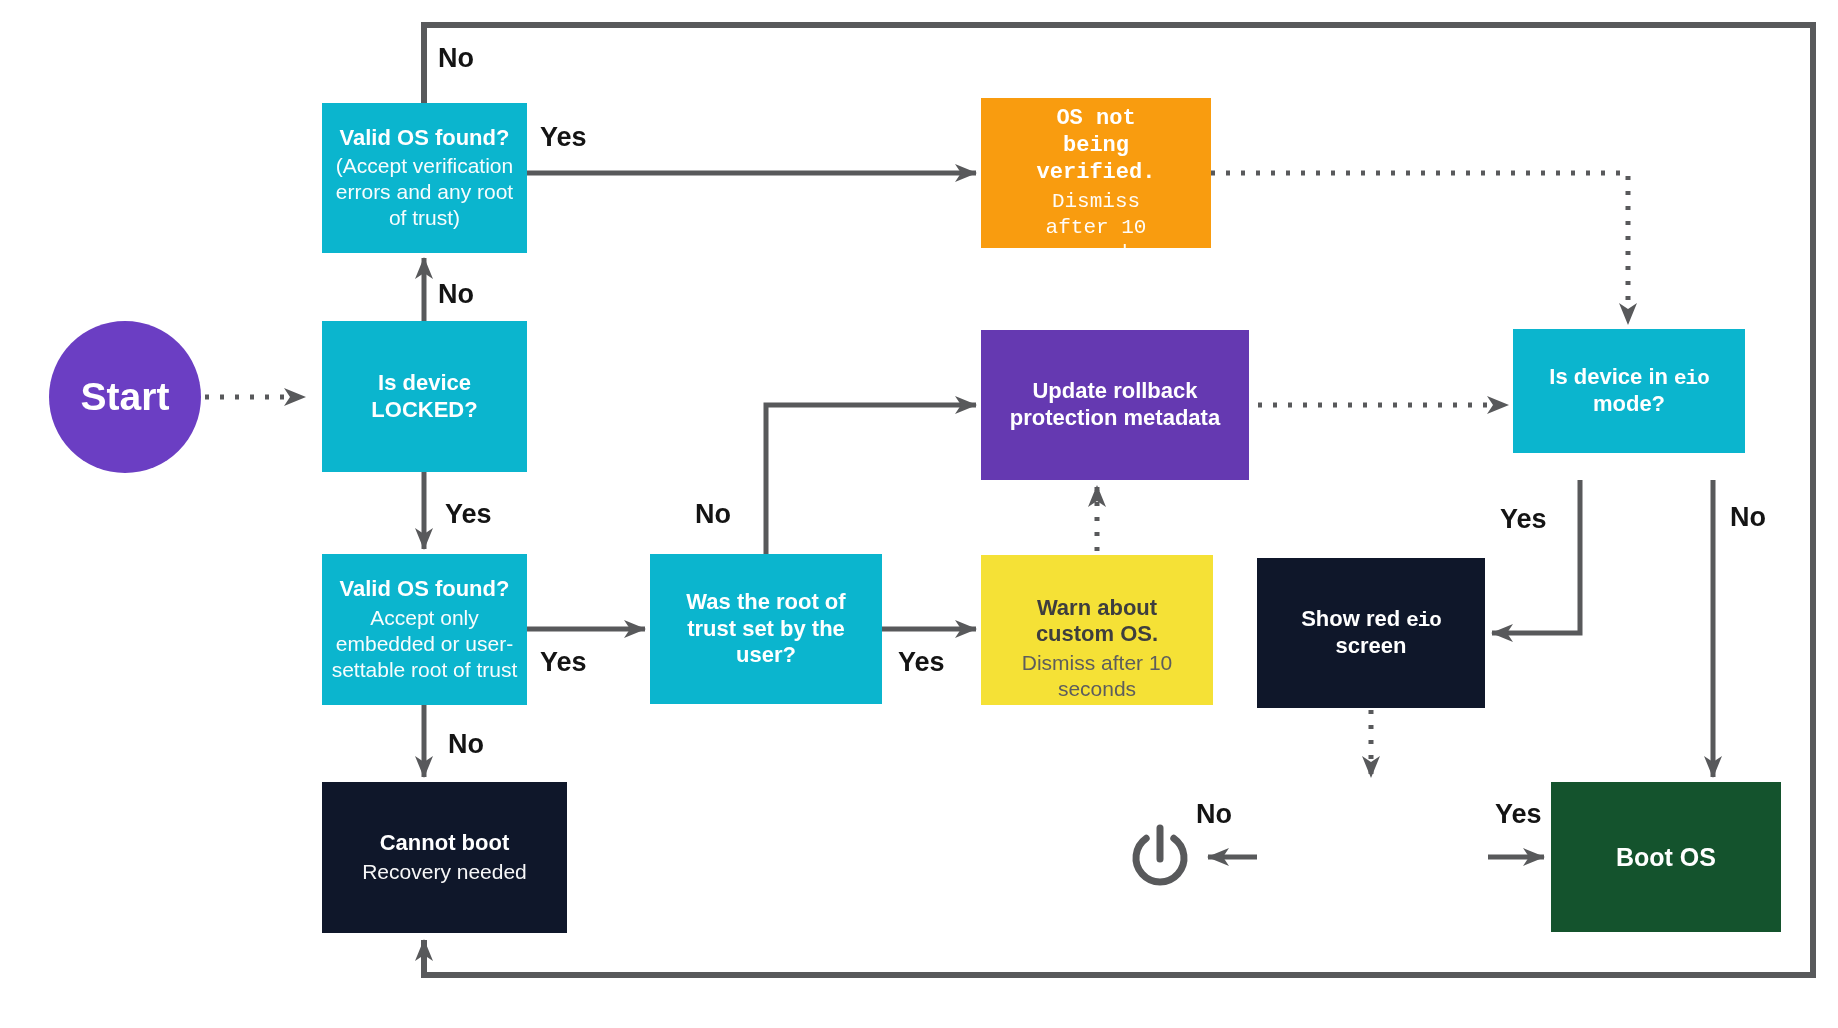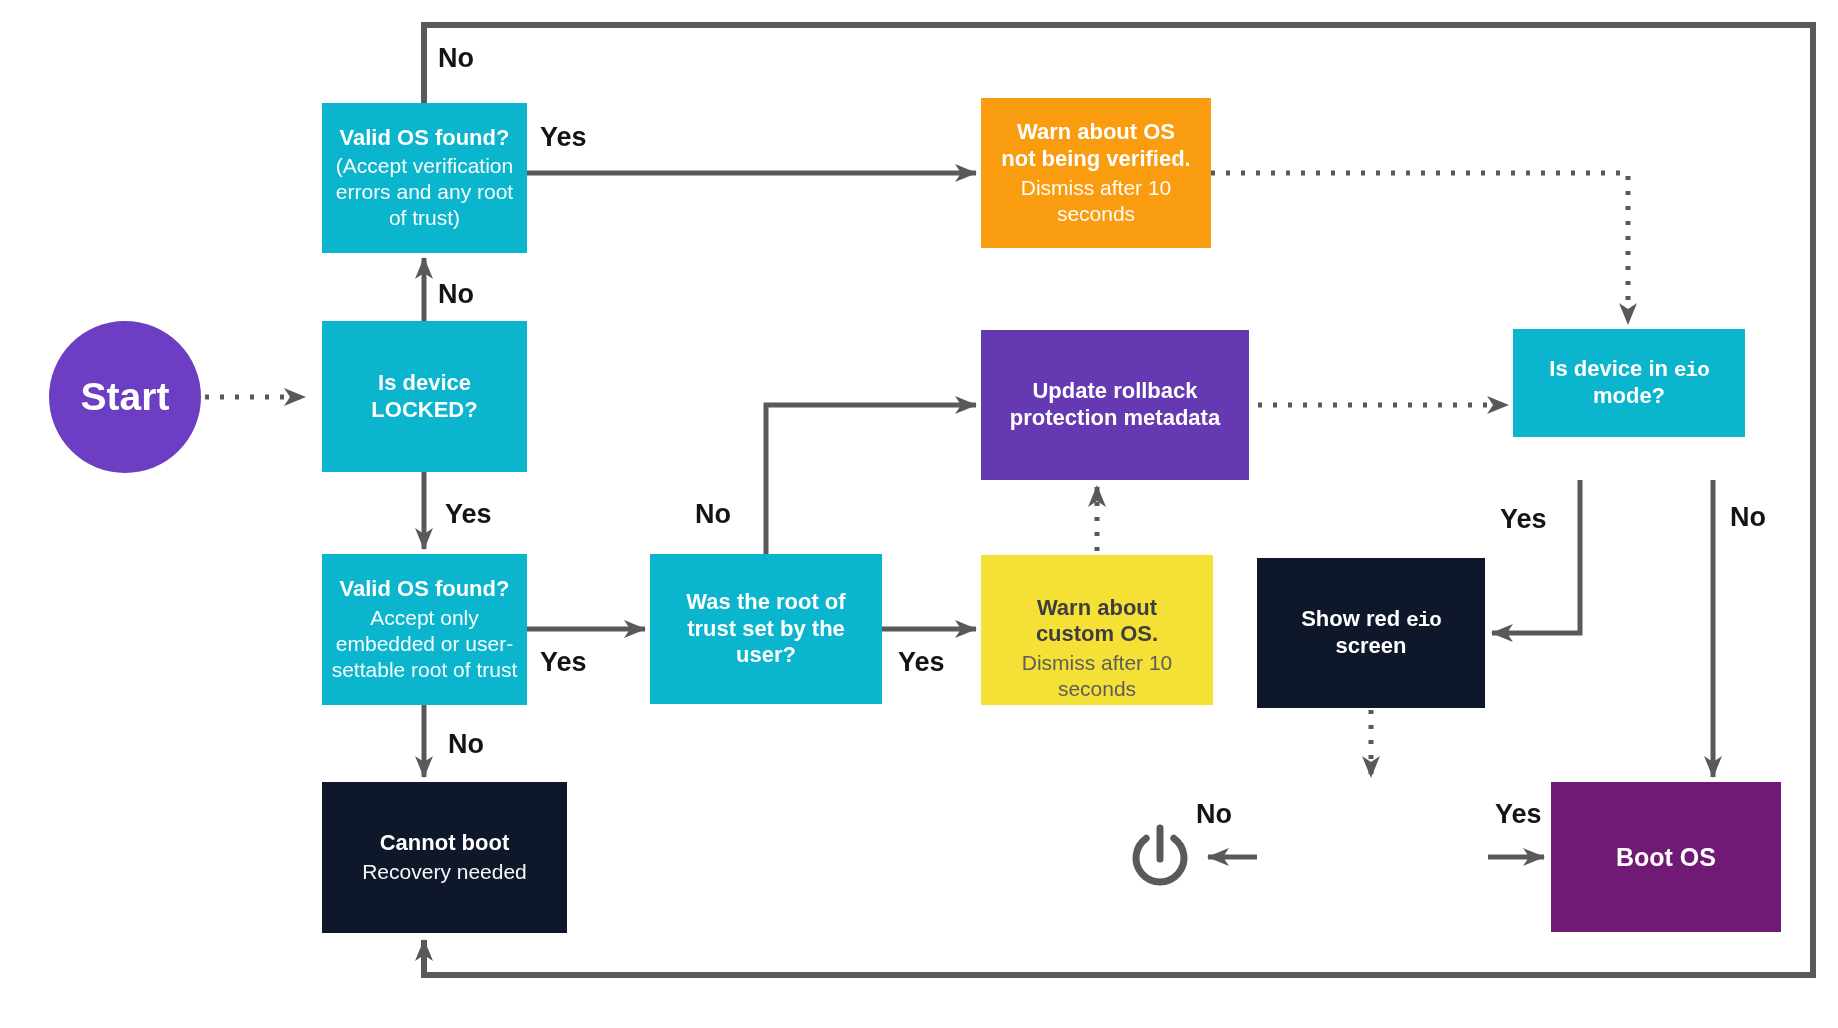--- a/index.html
+++ b/index.html
@@ -14,21 +14,21 @@
   }
   .node .title{font-weight:700;font-size:22px;line-height:1.22;color:#ffffff;}
   .node .sub{font-weight:400;font-size:21px;line-height:1.24;color:rgba(255,255,255,0.97);margin-top:2px;}
   .cyan{background:#0bb5ce;}
   .orange{background:#f99c0f;}
   .yellow{background:#f5e136;}
   .yellow .title{color:#3e3e3e;margin-top:37px;}
   .yellow .sub{color:#5d5d5d;}
   .pink{background:#0f172a;}
   .purple-box{background:#6539b1;}
-  .green{background:#701a75;}
+  .green{background:#14532d;}
   .start-circle{
     background:#6b3ec3;border-radius:50%;
   }
   .start-circle .title{font-size:39px;}
   .boot .title{font-size:25px;}
   .mono{font-family:"Liberation Mono","DejaVu Sans Mono",monospace;font-size:0.95em;letter-spacing:-1px;}
   .edge-label{
     position:absolute;z-index:3;font-weight:700;font-size:27px;color:#141414;line-height:1;
     white-space:nowrap;
   }
@@ -105,39 +105,39 @@
 
   <div class="node pink" style="left:322px;top:782px;width:245px;height:151px;padding:4px 8px;">
     <div class="title">Cannot boot</div>
     <div class="sub">Recovery needed</div>
   </div>
 
   <div class="node cyan" style="left:650px;top:554px;width:232px;height:150px;padding:0 14px;">
     <div class="title">Was the root of trust set by the user?</div>
   </div>
 
-  <div class="node orange" style="left:981px;top:98px;width:230px;height:150px;padding:0 20px;">
+  <div class="node orange" style="left:981px;top:98px;width:230px;height:150px;padding:0 40px;font-family:Liberation Mono, monospace;">
     <div class="title">Warn about OS not being verified.</div>
     <div class="sub">Dismiss after 10 seconds</div>
   </div>
 
   <div class="node purple-box" style="left:981px;top:330px;width:268px;height:150px;padding:0 22px;">
     <div class="title">Update rollback protection metadata</div>
   </div>
 
   <div class="node yellow" style="left:981px;top:555px;width:232px;height:150px;padding:0 26px;">
     <div class="title">Warn about custom OS.</div>
     <div class="sub">Dismiss after 10 seconds</div>
   </div>
 
   <div class="node pink" style="left:1257px;top:558px;width:228px;height:150px;padding:0 20px;">
     <div class="title"><span>Show red </span><span class="mono">eio</span><span> screen</span></div>
   </div>
 
-  <div class="node cyan" style="left:1513px;top:329px;width:232px;height:108px;padding:4px 18px;">
+  <div class="node cyan" style="left:1513px;top:329px;width:232px;height:124px;padding:4px 18px;">
     <div class="title"><span>Is device in </span><span class="mono">eio</span><span> mode?</span></div>
   </div>
 
 
   <div class="node green boot" style="left:1551px;top:782px;width:230px;height:150px;">
     <div class="title">Boot OS</div>
   </div>
 
   <div class="edge-label" style="left:438px;top:45px;">No</div>
   <div class="edge-label" style="left:540px;top:124px;">Yes</div>

